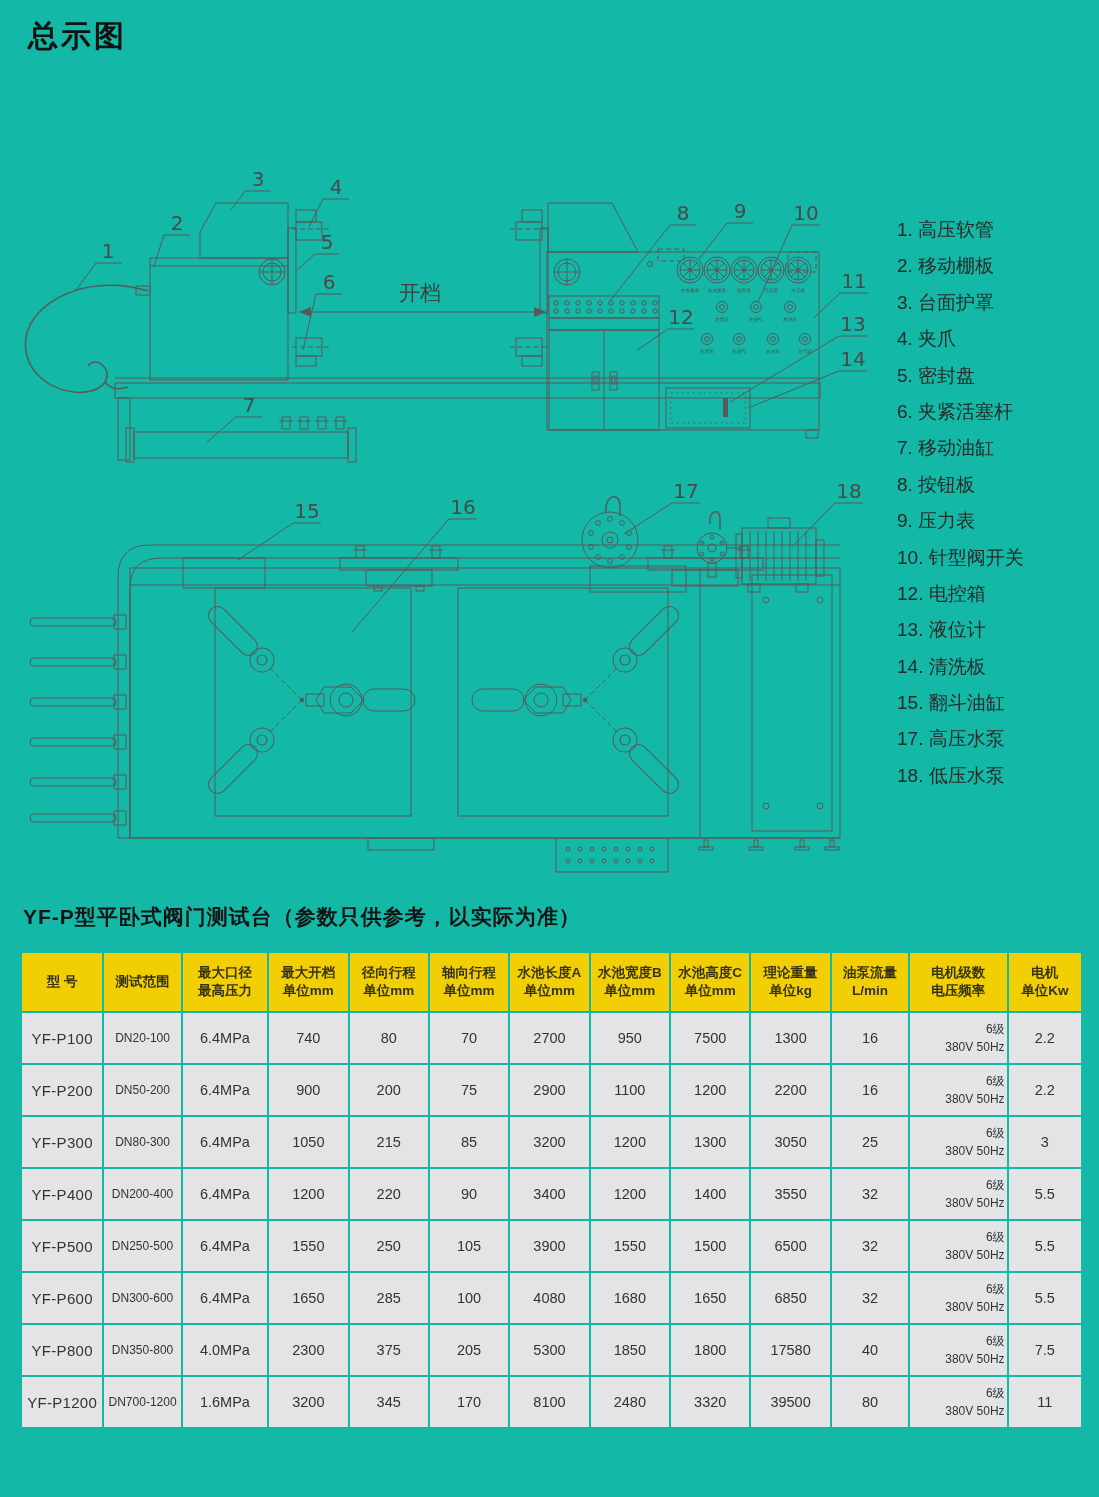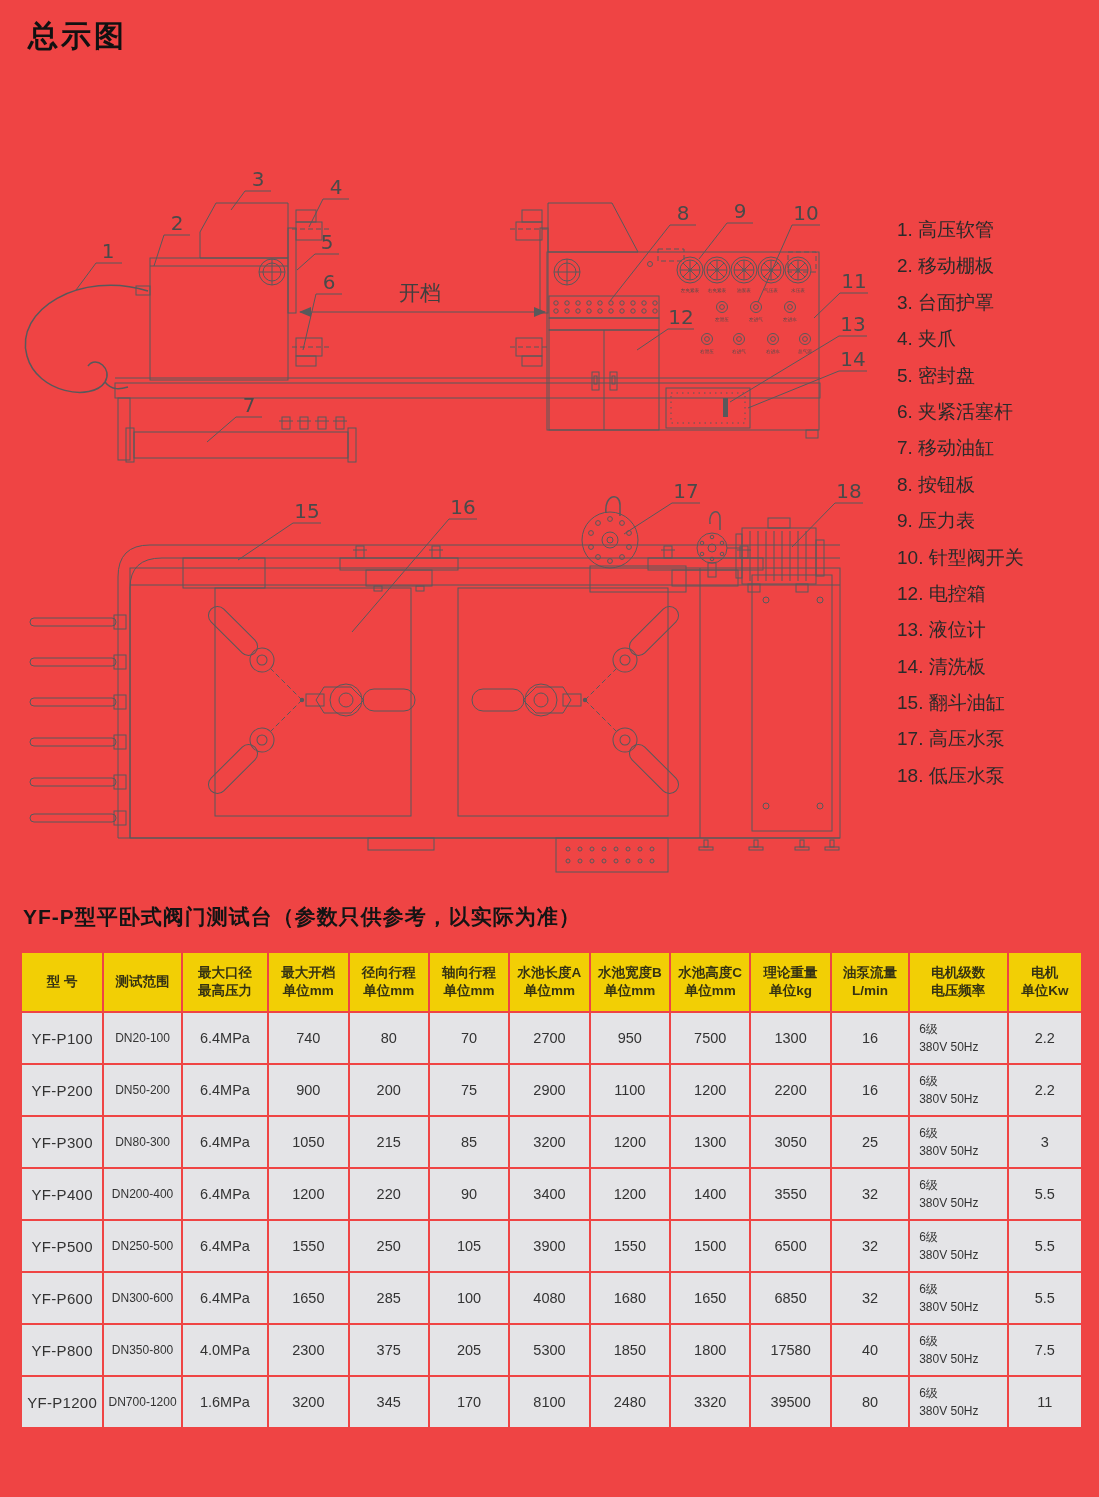--- a/index.html
+++ b/index.html
@@ -1,16 +1,16 @@
 <!DOCTYPE html>
 <html><head>
 <meta charset="utf-8">
 <style>
   html,body{margin:0;padding:0;background:#fff;}
-  .page{position:relative;width:1099px;height:1497px;background:#ef4444;overflow:hidden;
+  .page{position:relative;width:1099px;height:1497px;background:#14b8a6;overflow:hidden;
         font-family:"Liberation Sans","DejaVu Sans",sans-serif;color:#222;}
   .page-title{position:absolute;left:28px;top:16px;font-size:30px;font-weight:bold;
               letter-spacing:3px;color:#111;}
   
   .diagram-wrap{position:absolute;left:0;top:0;width:1099px;height:895px;}
   svg .ln{stroke:#58595b;fill:none;stroke-width:1;}
   svg .thk{stroke-width:1.5;}
   svg .dash{stroke-dasharray:5 3;}
   svg .dot{stroke-dasharray:1.5 4;}
   svg .num{font-family:"DejaVu Sans",sans-serif;font-size:20px;fill:#4a4a4a;text-anchor:middle;}
@@ -22,21 +22,21 @@
   
   .spec-title{position:absolute;left:23px;top:903px;font-size:21px;font-weight:bold;color:#141414;letter-spacing:1px;}
   table.spec{position:absolute;left:20px;top:951px;border-collapse:separate;border-spacing:2px;
              table-layout:fixed;width:1063px;}
   table.spec th{background:#F2CF05;font-size:13.5px;font-weight:bold;color:#363312;
                 height:58px;padding:0 2px;vertical-align:middle;line-height:1.35;}
   table.spec td{background:#E4E4E7;font-size:14.5px;color:#333;text-align:center;
                 height:50px;padding:0 2px;vertical-align:middle;}
   table.spec td.model{font-size:15px;letter-spacing:0.3px;}
   table.spec td.range{font-size:12px;}
-  table.spec td.motor{text-align:left;font-size:12px;padding-left:9px;line-height:1.5;}
+  table.spec td.motor{text-align:right;font-size:12px;padding-left:9px;line-height:1.5;}
   .h2{font-weight:bold;}
 </style>
 </head>
 <body>
 
 <div class="page">
 
   <div class="page-title">总示图</div>
 
   <div class="diagram-wrap">

